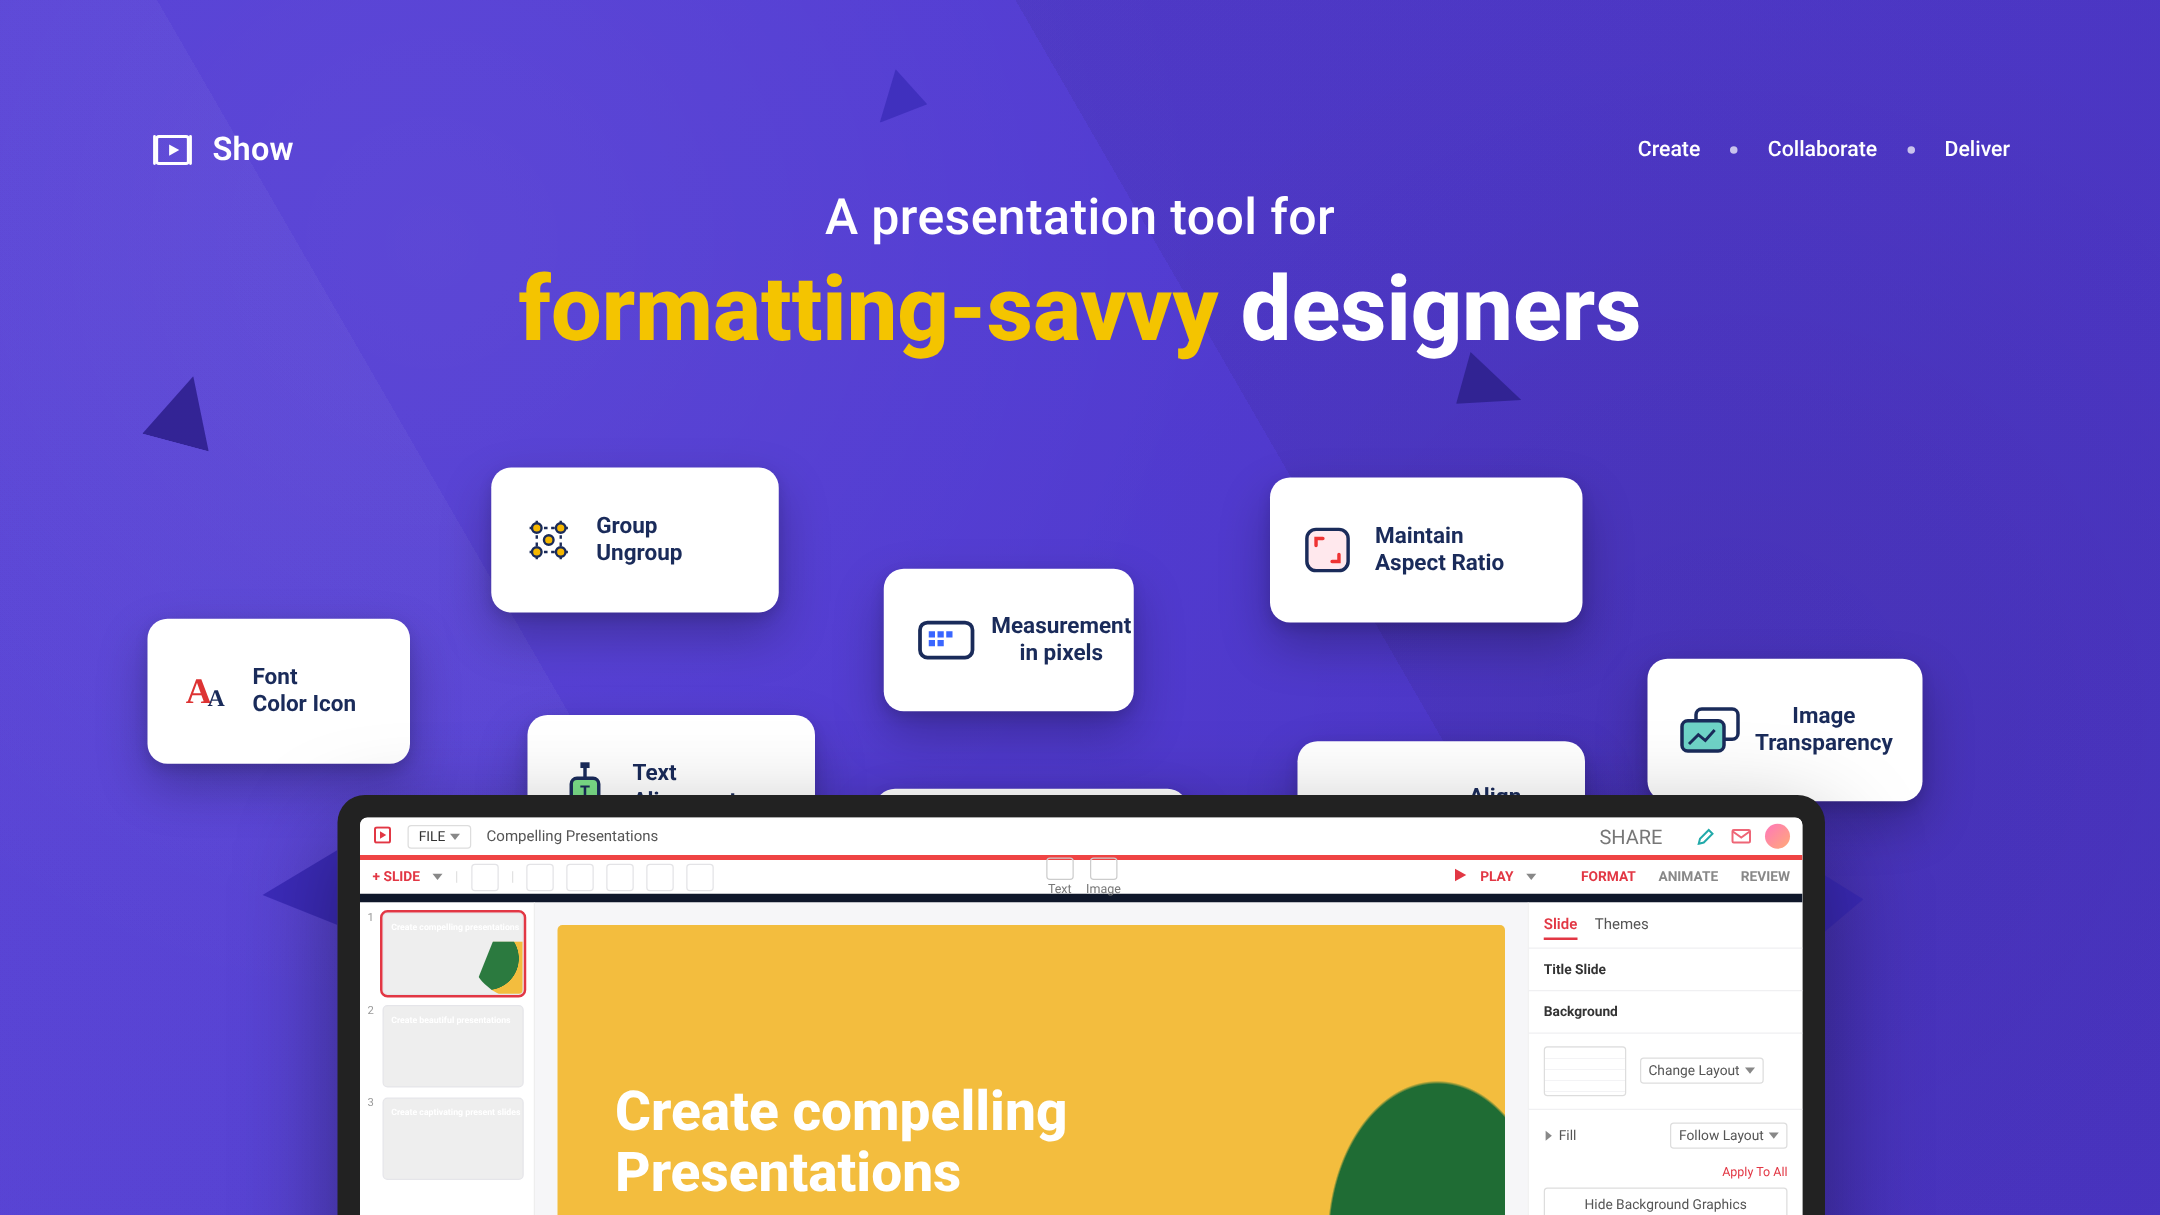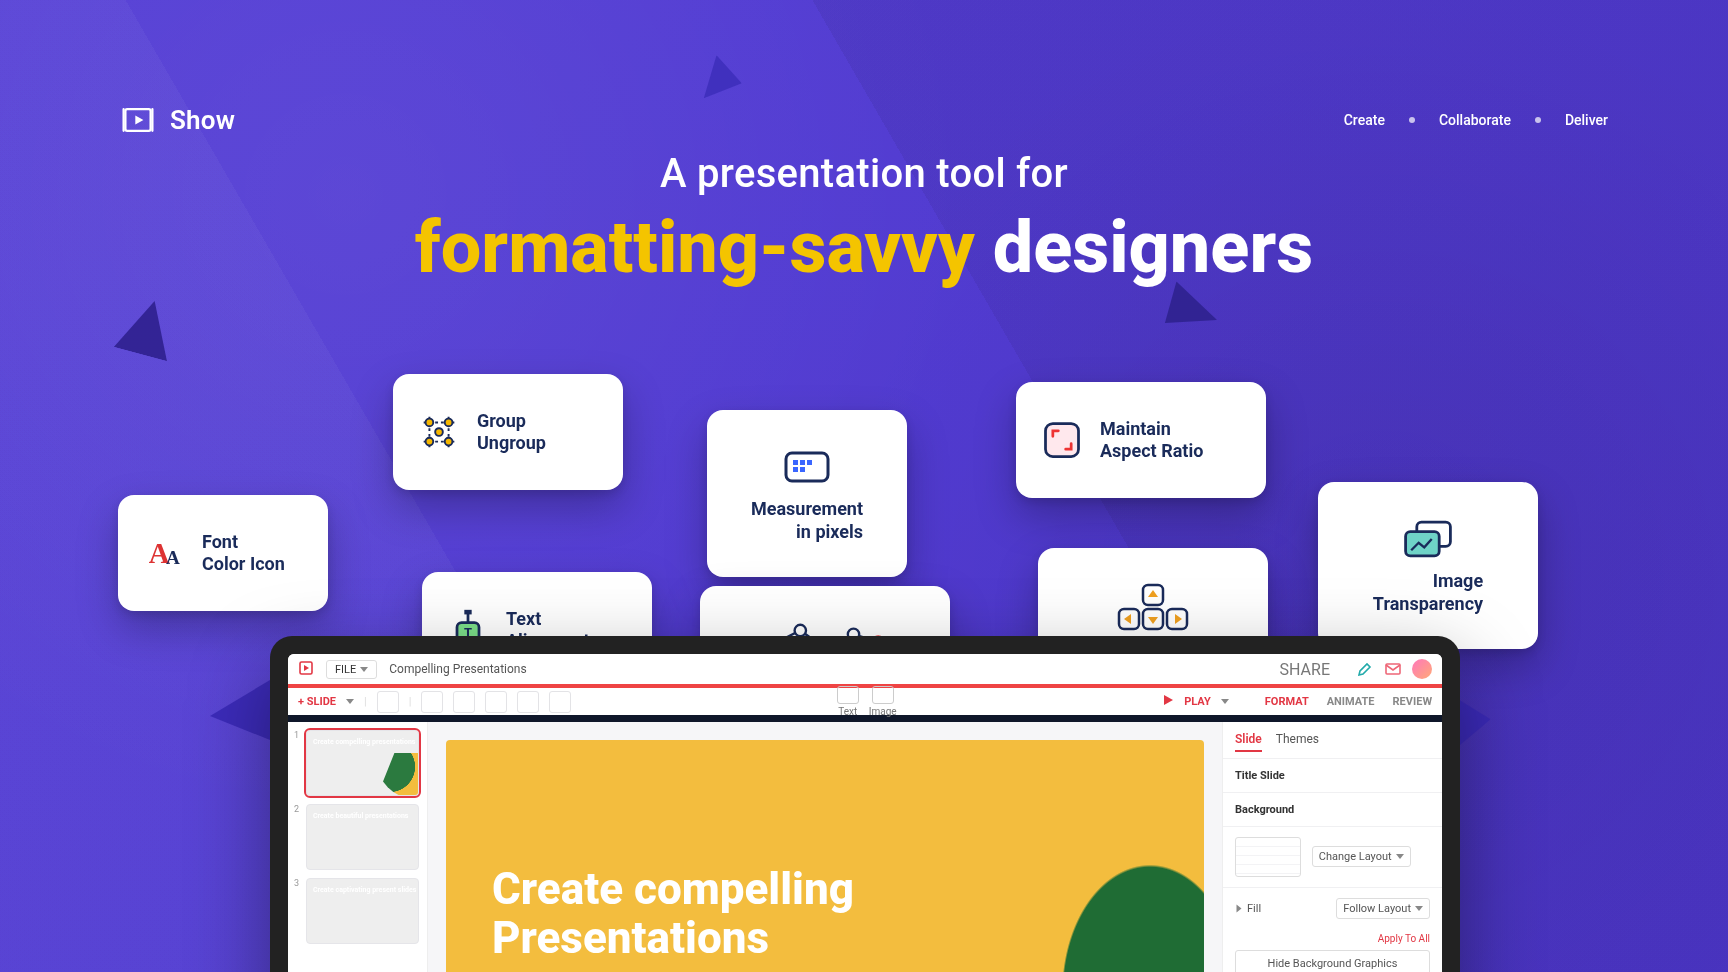--- a/index.html
+++ b/index.html
@@ -34,39 +34,39 @@
   .tri3 { left:210px; top:680px; width:60px; height:60px; background:#3b2ab8; clip-path: polygon(100% 0, 100% 100%, 0 60%); }
   .tri4 { left:1160px; top:280px; width:50px; height:50px; background:#2f2390; clip-path: polygon(50% 0, 100% 100%, 0 70%); transform: rotate(-20deg);}
   .tri5 { left:1430px; top:690px; width:60px; height:60px; background:#3b2ab8; clip-path: polygon(0 0, 100% 40%, 50% 100%); transform: rotate(10deg);}
 
   
   .header { position:absolute; top:90px; left:0; right:0; height:60px; display:flex; align-items:center; justify-content:space-between; padding:0 120px;}
   .logo { display:flex; align-items:center; gap:14px; }
   .logo-mark { width:36px; height:30px; position:relative; }
   .logo-mark svg { width:100%; height:100%; }
   .logo-text { font-size:26px; font-weight:600; letter-spacing:.2px;}
-  .navlinks { display:flex; align-items:center; gap:24px; font-size:14px; font-weight:500;}
+  .navlinks { display:flex; align-items:center; gap:24px; font-size:17px; font-weight:500;}
   .navdot { width:6px; height:6px; border-radius:50%; background:rgba(255,255,255,.7);}
 
   
   .headline { position:absolute; top:150px; left:0; right:0; text-align:center;}
   .headline .line1 { font-size:40px; font-weight:500; color:#fff; letter-spacing:.3px;}
   .headline .line2 { font-size:72px; font-weight:800; margin-top:8px;}
   .word-accent { color:#f4c400; }
   .word-white { color:#fff; }
 
   
   .card {
     position:absolute; background:#fff; color:#1a2b5a; border-radius:16px;
     box-shadow: 0 18px 40px rgba(0,0,0,.25), 0 4px 10px rgba(0,0,0,.12);
     padding:34px 22px; display:flex; align-items:center; gap:14px;
   }
   .card .label { font-weight:700; font-size:18px; line-height:1.25; white-space:pre-line;}
   .card .icon-slot { width:48px; height:48px; display:flex; align-items:center; justify-content:center; flex-shrink:0;}
-  .card.vstack { flex-direction:column; text-align:right; gap:8px; }
+  .card.vstack { text-align:center; gap:8px;margin-top:45px; }
   .card.vstack .icon-slot { width:56px; height:46px;}
 
   
   .monitor {
     position:absolute; left:270px; top:636px; width:1190px; height:400px;
     background:#222; border-radius:22px 22px 0 0; padding:18px 18px 0;
     box-shadow: 0 30px 80px rgba(0,0,0,.4);
   }
   .screen {
     width:100%; height:100%; background:#f6f6f8; border-radius:6px 6px 0 0; overflow:hidden; position:relative;

